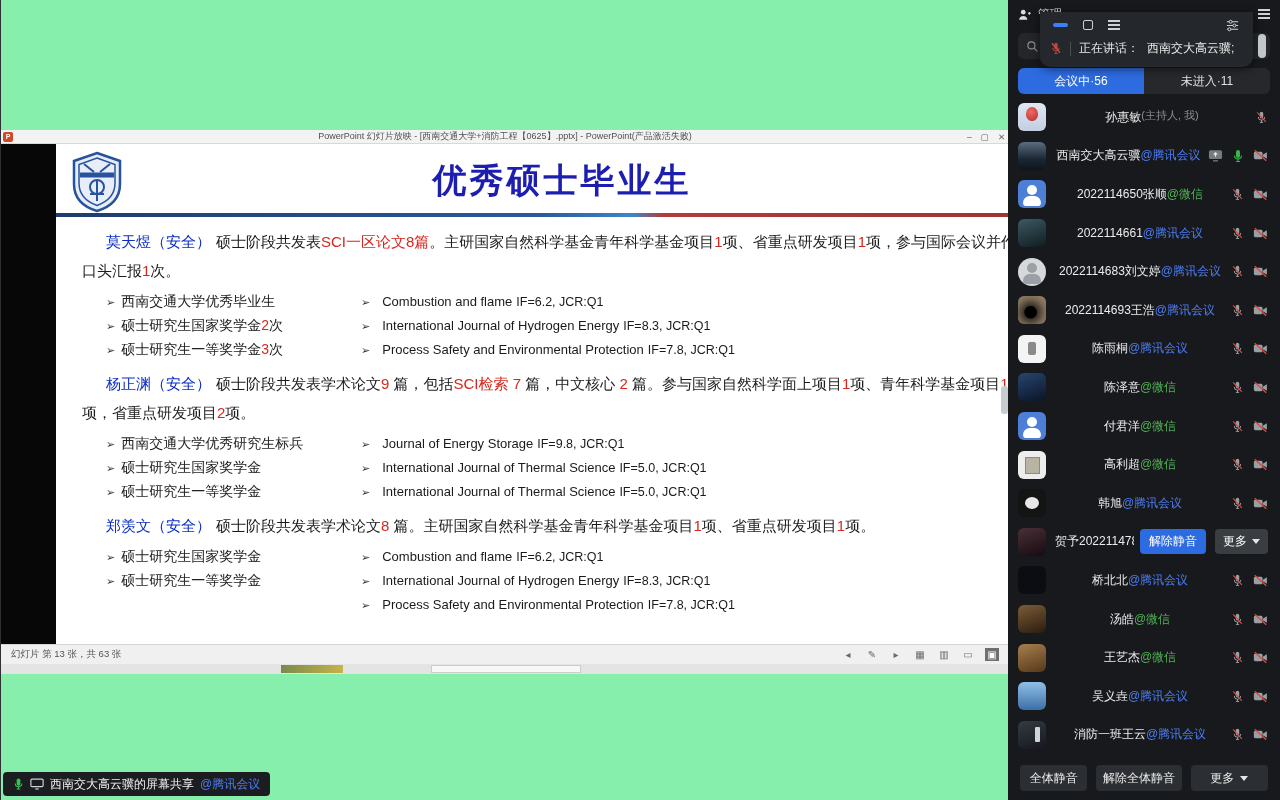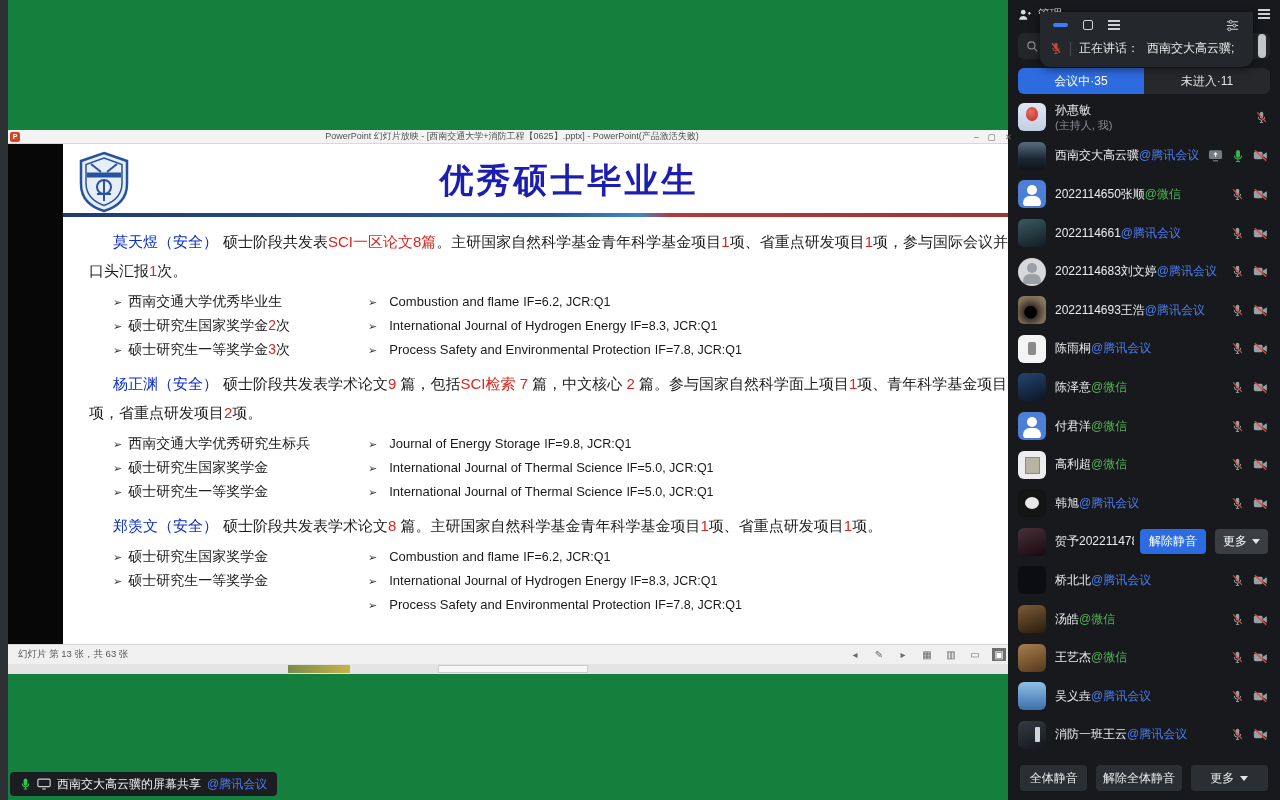--- a/index.html
+++ b/index.html
@@ -1,20 +1,20 @@
 <!DOCTYPE html>
 <html><head>
 <meta charset="utf-8">
 <style>
   * { margin:0; padding:0; box-sizing:border-box; }
   html,body { width:1280px; height:800px; overflow:hidden; }
   body { position:relative; background:#2e3134; font-family:"Liberation Sans",sans-serif; }
 
   
-  .main-area { position:absolute; left:8px; top:0; width:1008px; height:800px; background:#15803d; }
+  .main-area { position:absolute; left:1px; top:0; width:1008px; height:800px; background:#86efac; }
 
   .ppt-window { position:absolute; left:0; top:130px; width:1008px; height:534px; }
   .ppt-titlebar { height:14px; background:#f3f3f3; border-bottom:1px solid #d8d8d8; position:relative; display:flex; align-items:center; }
   .ppt-app-icon { position:absolute; left:2px; top:2px; width:10px; height:10px; background:#d24726; border-radius:2px; color:#fff; font-size:7px; font-weight:bold; text-align:center; line-height:10px; }
   .ppt-title { position:absolute; left:0; right:0; text-align:center; font-size:9px; color:#505050; white-space:nowrap; }
   .win-controls { position:absolute; right:4px; top:0; height:14px; display:flex; gap:9px; align-items:center; font-size:8.5px; color:#666; z-index:2; }
   .win-controls span { cursor:default; }
 
   .ppt-stage { height:500px; background:#070707; position:relative; }
   .slide { position:absolute; left:55px; top:0; width:1012px; height:500px; background:#ffffff; overflow:hidden; }
@@ -64,21 +64,21 @@
   .search-row input { background:transparent; border:none; outline:none; color:#ddd; font-size:12px; width:180px; margin-left:6px; }
 
   .tabs { margin:9px 10px 0; height:26px; display:flex; border-radius:6px; overflow:hidden; }
   .tab { flex:1; display:flex; align-items:center; justify-content:center; font-size:12px; }
   .tab.active { background:#2d6be0; color:#fff; }
   .tab.idle { background:#26282b; color:#e2e2e2; }
 
   .plist { margin-top:4px; height:656px; overflow:hidden; }
   .prow { height:38.6px; display:flex; align-items:center; padding:0 12px 0 10px; }
   .avatar { width:28px; height:28px; border-radius:6px; margin-right:9px; flex:none; position:relative; overflow:hidden; }
-  .pinfo { flex:1; min-width:0; display:flex; flex-direction:column; justify-content:center; }
+  .pinfo { flex:1; min-width:0; display:flex; flex-direction:row; justify-content:center; }
   .pline1 { display:flex; align-items:center; white-space:nowrap; overflow:hidden; text-overflow:ellipsis; font-size:12px; color:#ececec; }
   .pline1 .pname { flex:none; }
   .psub { font-size:11px; color:#8a8f94; line-height:13px; }
   .picons { display:flex; gap:9px; align-items:flex-start; flex:none; margin-left:6px; }
   .btn-unmute { background:#2d6be0; color:#fff; font-size:12px; padding:4px 9px; border-radius:4px; cursor:pointer; }
   .btn-more-sm { background:#3a3d41; color:#fff; font-size:12px; padding:4px 8px; border-radius:4px; display:flex; align-items:center; gap:5px; cursor:pointer; }
   .caret { width:0; height:0; border-left:4px solid transparent; border-right:4px solid transparent; border-top:5px solid #e6e6e6; }
 
   .sb-footer { position:absolute; left:0; bottom:0; width:272px; height:44px; display:flex; align-items:center; padding:0 12px; gap:9px; }
   .fbtn { background:#2b2e32; color:#ececec; font-size:12px; height:26px; border-radius:4px; display:flex; align-items:center; justify-content:center; gap:6px; cursor:pointer; }
@@ -265,21 +265,21 @@
 
   <div class="search-row">
     <svg width="13" height="13" viewBox="0 0 24 24">
         <circle cx="10" cy="10" r="6.5" fill="none" stroke="#8a9096" stroke-width="2.2"></circle>
         <path d="M15 15l6 6" stroke="#8a9096" stroke-width="2.2"></path>
       </svg>
     <input type="text" value="" style="">
   </div>
 
   <div class="tabs">
-    <div class="tab active">会议中·35</div>
+    <div class="tab active">会议中·56</div>
     <div class="tab idle">未进入·11</div>
   </div>
 
   <div class="plist">
 
       <div class="prow">
         <div class="avatar av-balloon"></div>
         <div class="pinfo">
           <div class="pline1">
             <span class="pname">孙惠敏</span>

